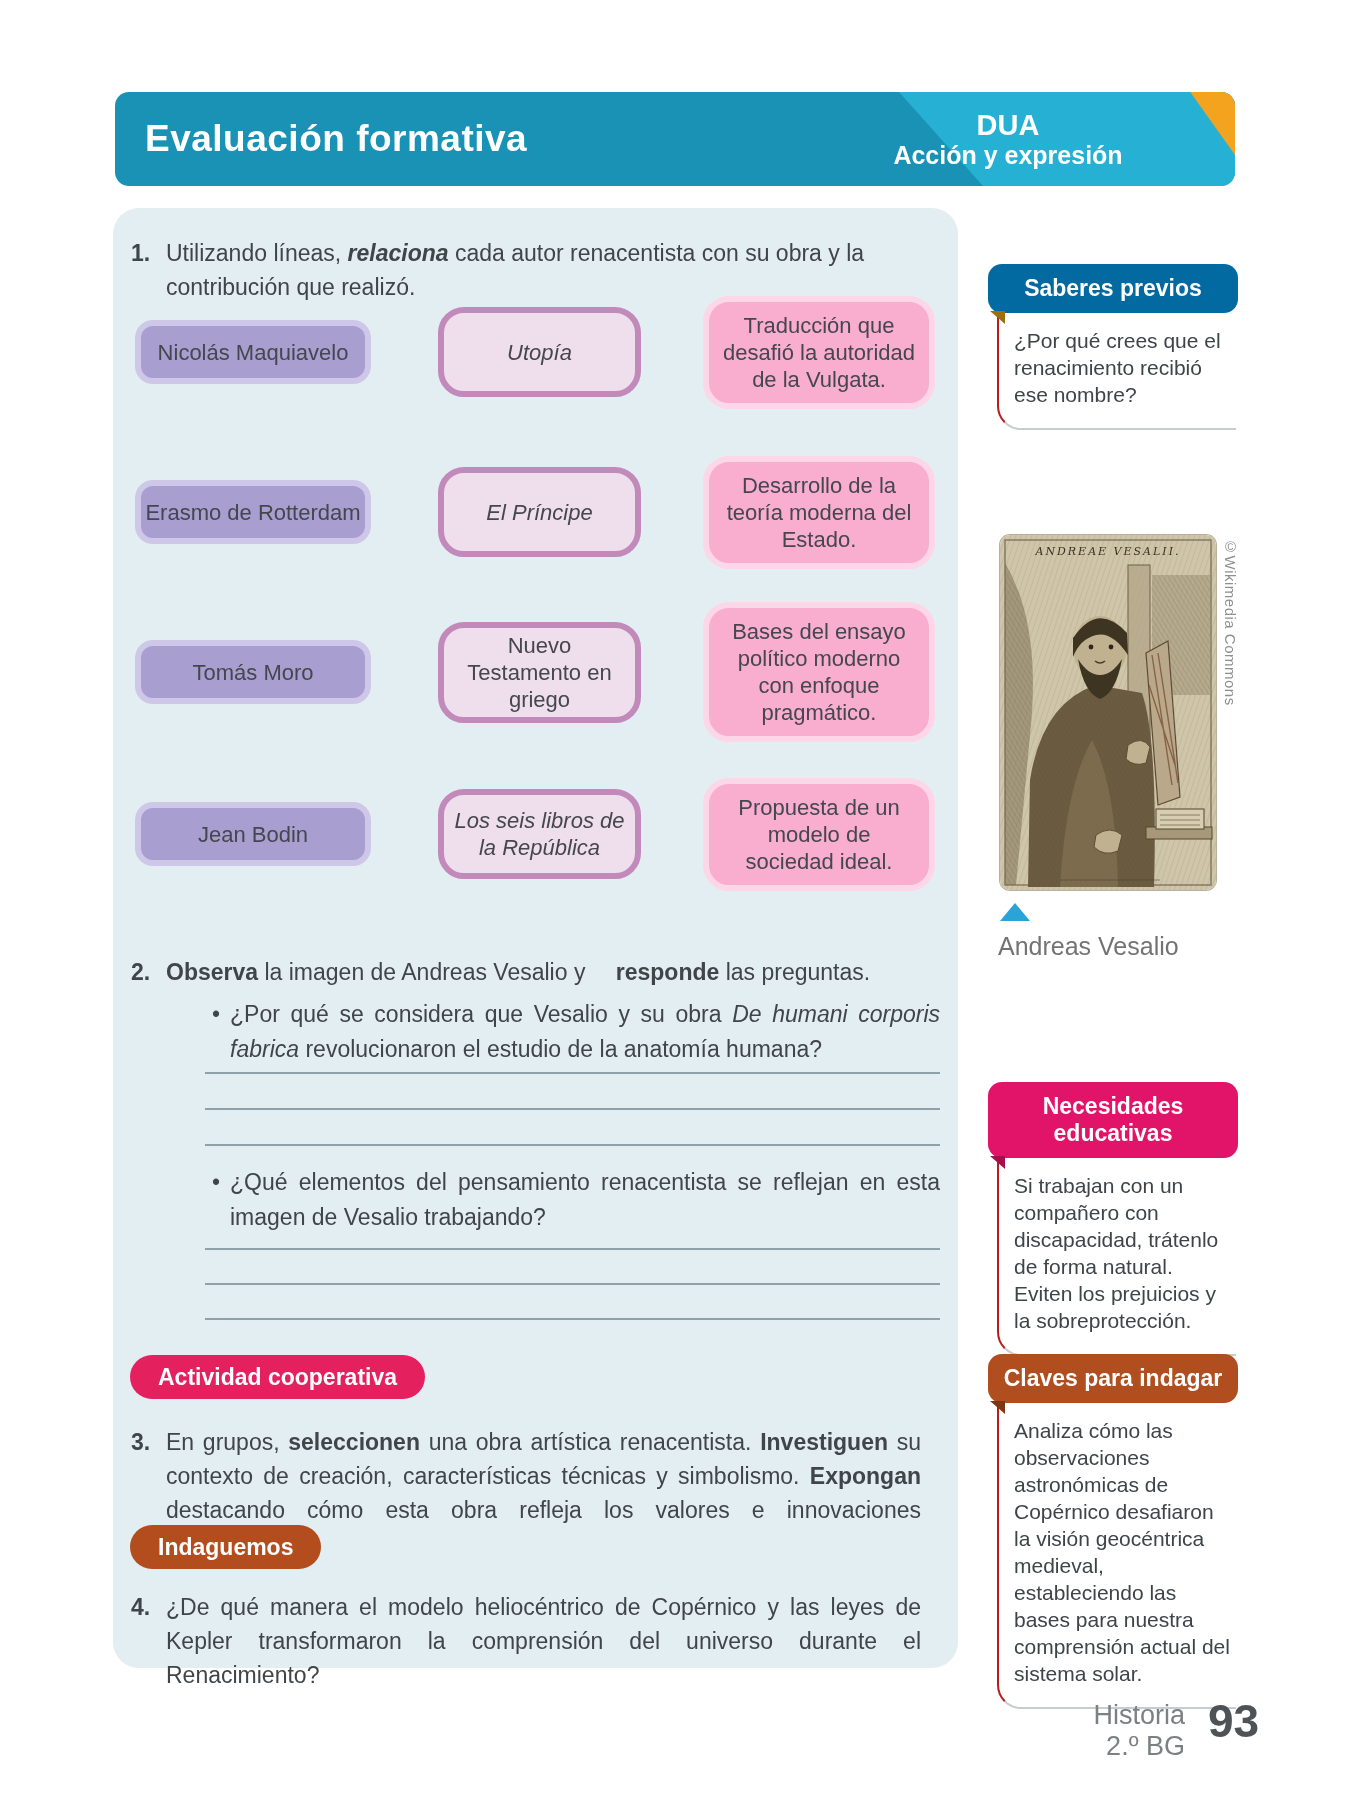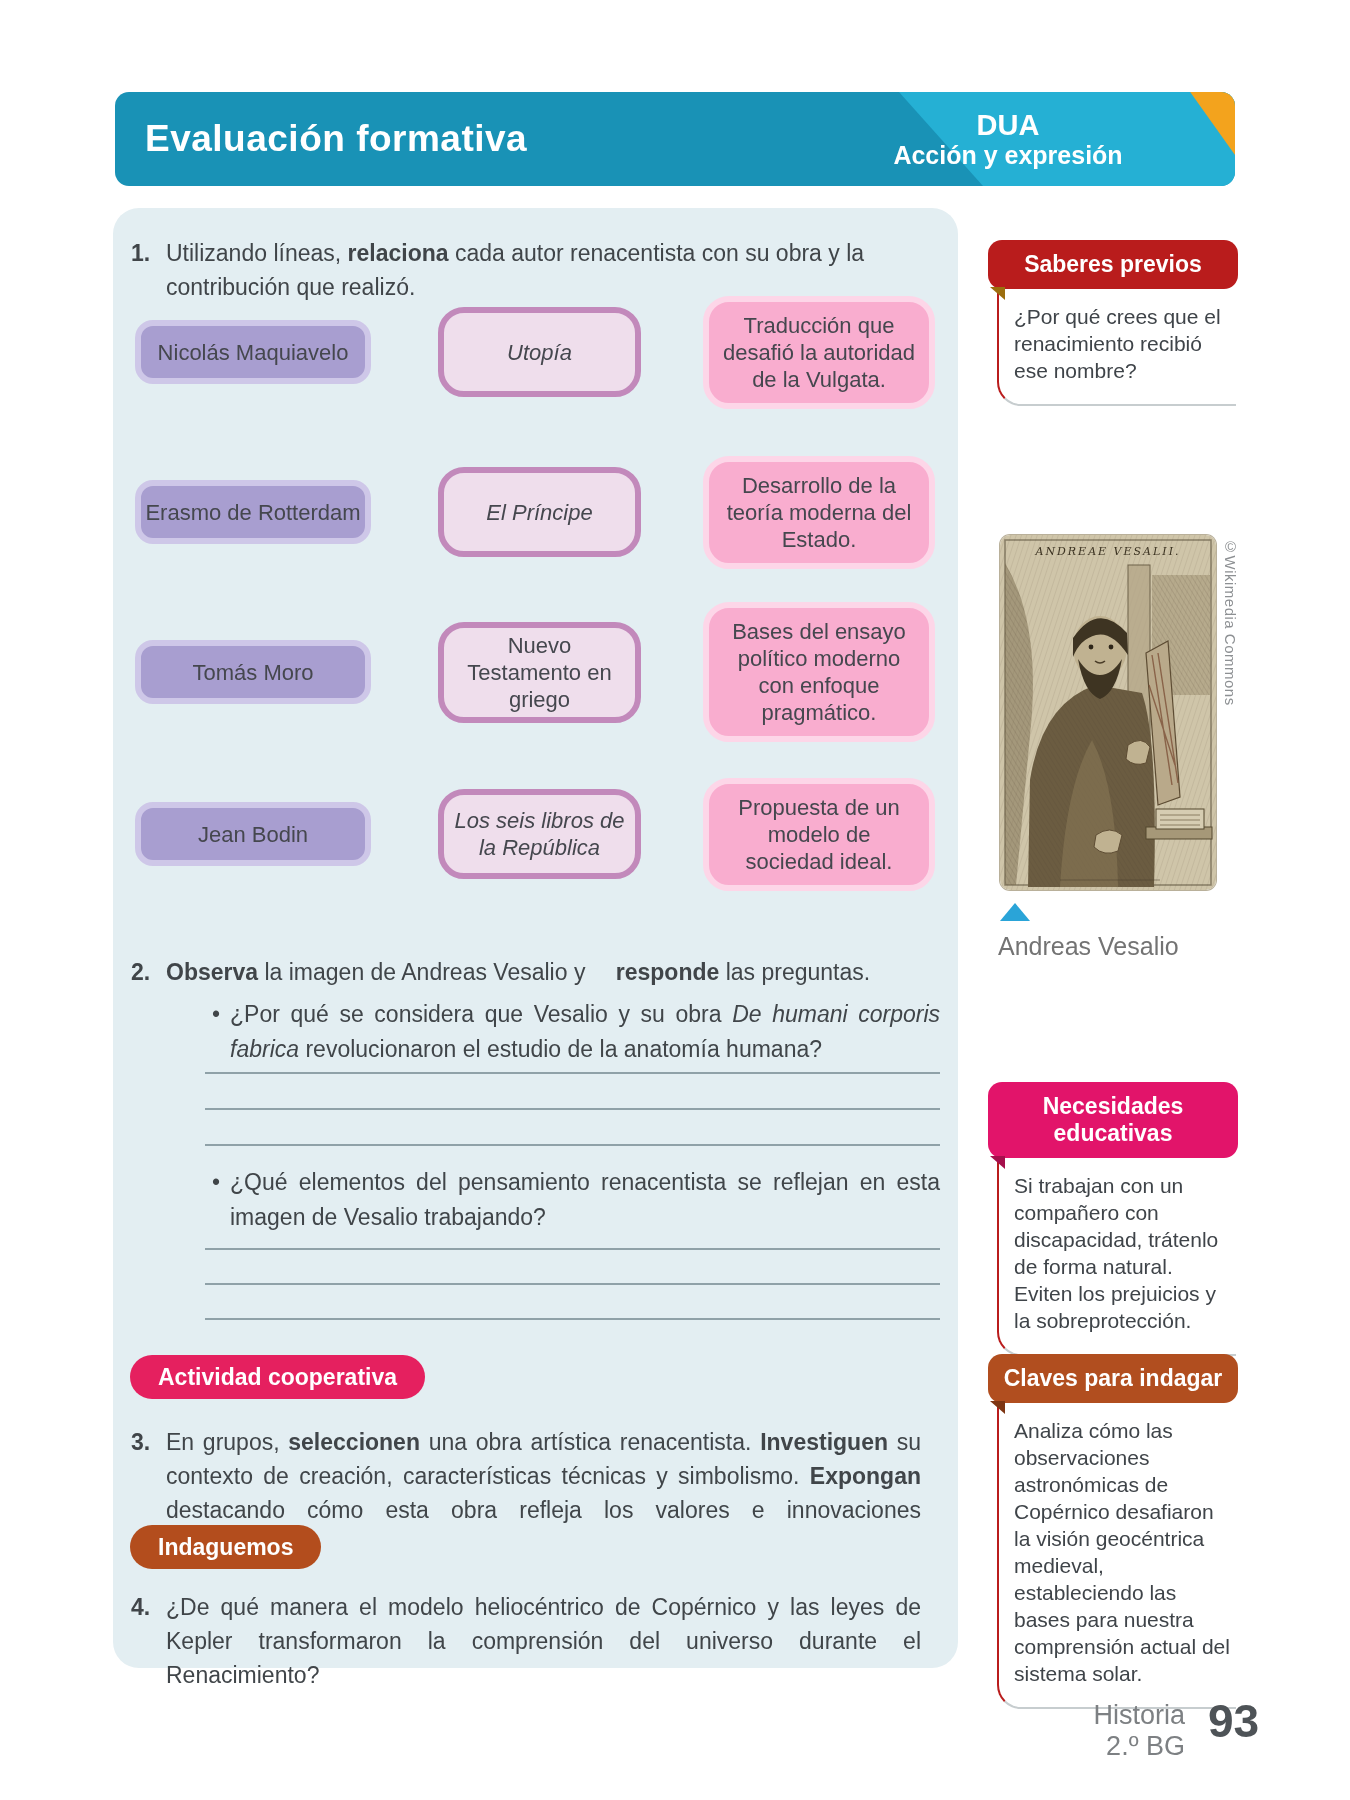--- a/index.html
+++ b/index.html
@@ -50,21 +50,21 @@
         font-weight:700;display:flex;align-items:center;justify-content:center;padding:0 28px;}
   .pill.pink{background:#e5205f;}
   .pill.rust{background:#b34d1d;}
 
   
   .side-box{position:absolute;left:988px;width:250px;}
   .sb-badge{position:relative;border-radius:14px;color:#fff;font-weight:700;font-size:23px;
             text-align:center;padding:11px 4px;z-index:2;}
   .sb-badge::after{content:'';position:absolute;left:2px;bottom:-11px;width:0;height:0;
             border-top:13px solid transparent;border-left:15px solid transparent;z-index:1;}
-  .sb-gold .sb-badge{background:#b91c1c;}
+  .sb-gold .sb-badge{background:#0369a1;margin-top:24px;}
   .sb-gold .sb-badge::after{border-top-color:#9c6e0e;}
   .sb-pink .sb-badge{background:#e2146a;}
   .sb-pink .sb-badge::after{border-top-color:#a50f4c;}
   .sb-rust .sb-badge{background:#b14e1f;margin-top:12px;}
   .sb-rust .sb-badge::after{border-top-color:#7e3512;}
   .sb-body{margin-left:9px;border-left:2px solid #b91c1c;border-bottom:2px solid #c7cdcf;
            border-bottom-left-radius:24px;padding:14px 4px 20px 15px;font-size:21px;
            line-height:27px;color:#3f4449;width:218px;}
 
   
@@ -94,21 +94,21 @@
     <div class="banner-dua">
       <span class="l1">DUA</span>
       <span class="l2">Acción y expresión</span>
     </div>
   </div>
 
   <div class="panel">
 
     <div class="q" style="top:28px;">
       <span class="qnum">1.</span>
-      <span class="qtext"><span>Utilizando líneas, </span><span style="font-weight: 700;">relaciona</span><span> cada autor renacentista con su obra y la contribución que realizó.</span></span>
+      <span class="qtext"><span>Utilizando líneas, </span><span style="font-weight: 700; font-style: italic;">relaciona</span><span> cada autor renacentista con su obra y la contribución que realizó.</span></span>
     </div>
 
     <div class="match-row" style="top:84px;">
       <div class="mbox author">Nicolás Maquiavelo</div>
       <div class="mbox work">
           <span style="font-style: italic;">Utopía</span>
         </div>
       <div class="mbox contrib">Traducción que desafió la autoridad de la Vulgata.</div>
     </div>
     <div class="match-row" style="top:244px;">

